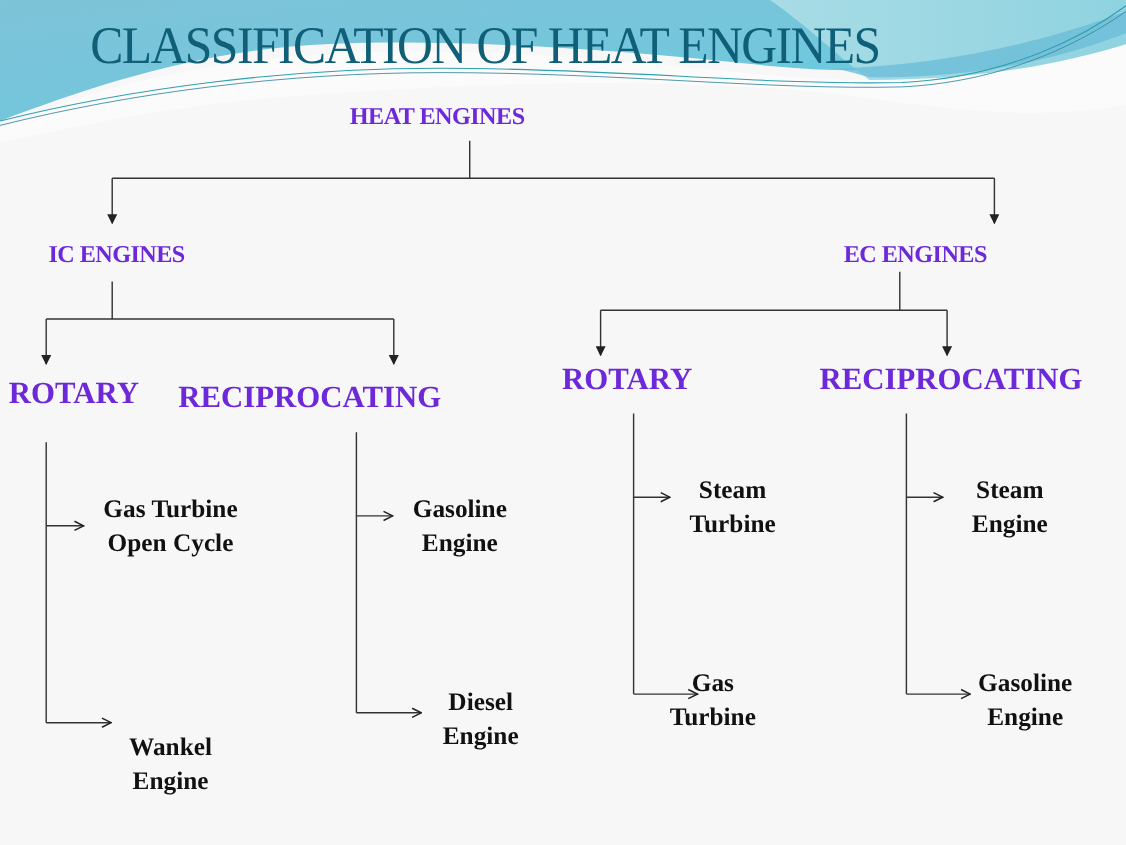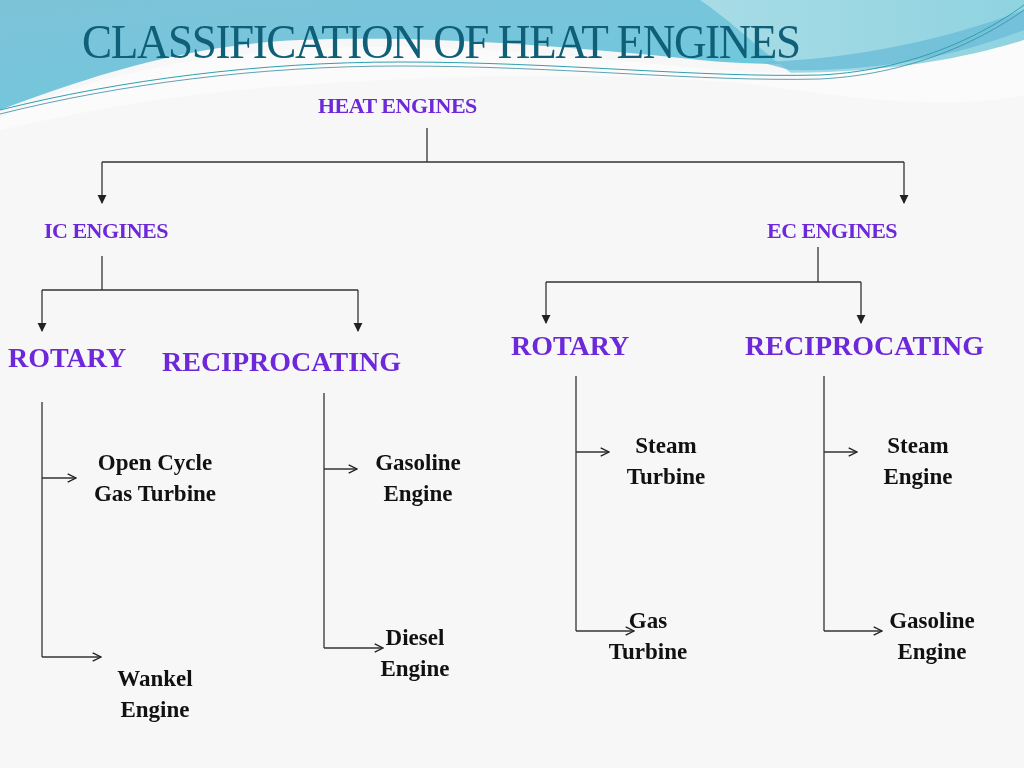--- a/index.html
+++ b/index.html
@@ -95,33 +95,33 @@
 
 <div class="node n-l1" style="left:44px; top:218px;">IC ENGINES</div>
 <div class="node n-l1" style="left:767px; top:218px;">EC ENGINES</div>
 
 <div class="node n-l2" style="left:8px; top:342px;">ROTARY</div>
 <div class="node n-l2" style="left:162px; top:346px;">RECIPROCATING</div>
 <div class="node n-l2" style="left:511px; top:330px;">ROTARY</div>
 <div class="node n-l2" style="left:745px; top:330px;">RECIPROCATING</div>
 
 <div class="leaf" style="left:80px; top:447px; width:150px;">
+  <div>Gas Turbine</div>
   <div>Open Cycle</div>
-  <div>Gas Turbine</div>
 </div>
 <div class="leaf" style="left:100px; top:631px; width:110px;margin-top:32px;">
   <div>Wankel</div>
   <div>Engine</div>
 </div>
 
 <div class="leaf" style="left:362px; top:447px; width:112px;">
   <div>Gasoline</div>
   <div>Engine</div>
 </div>
-<div class="leaf" style="left:366px; top:622px; width:98px;">
+<div class="leaf" style="left:388px; top:622px; width:98px;">
   <div>Diesel</div>
   <div>Engine</div>
 </div>
 
 <div class="leaf" style="left:614px; top:430px; width:104px;">
   <div>Steam</div>
   <div>Turbine</div>
 </div>
 <div class="leaf" style="left:596px; top:605px; width:104px;">
   <div>Gas</div>

